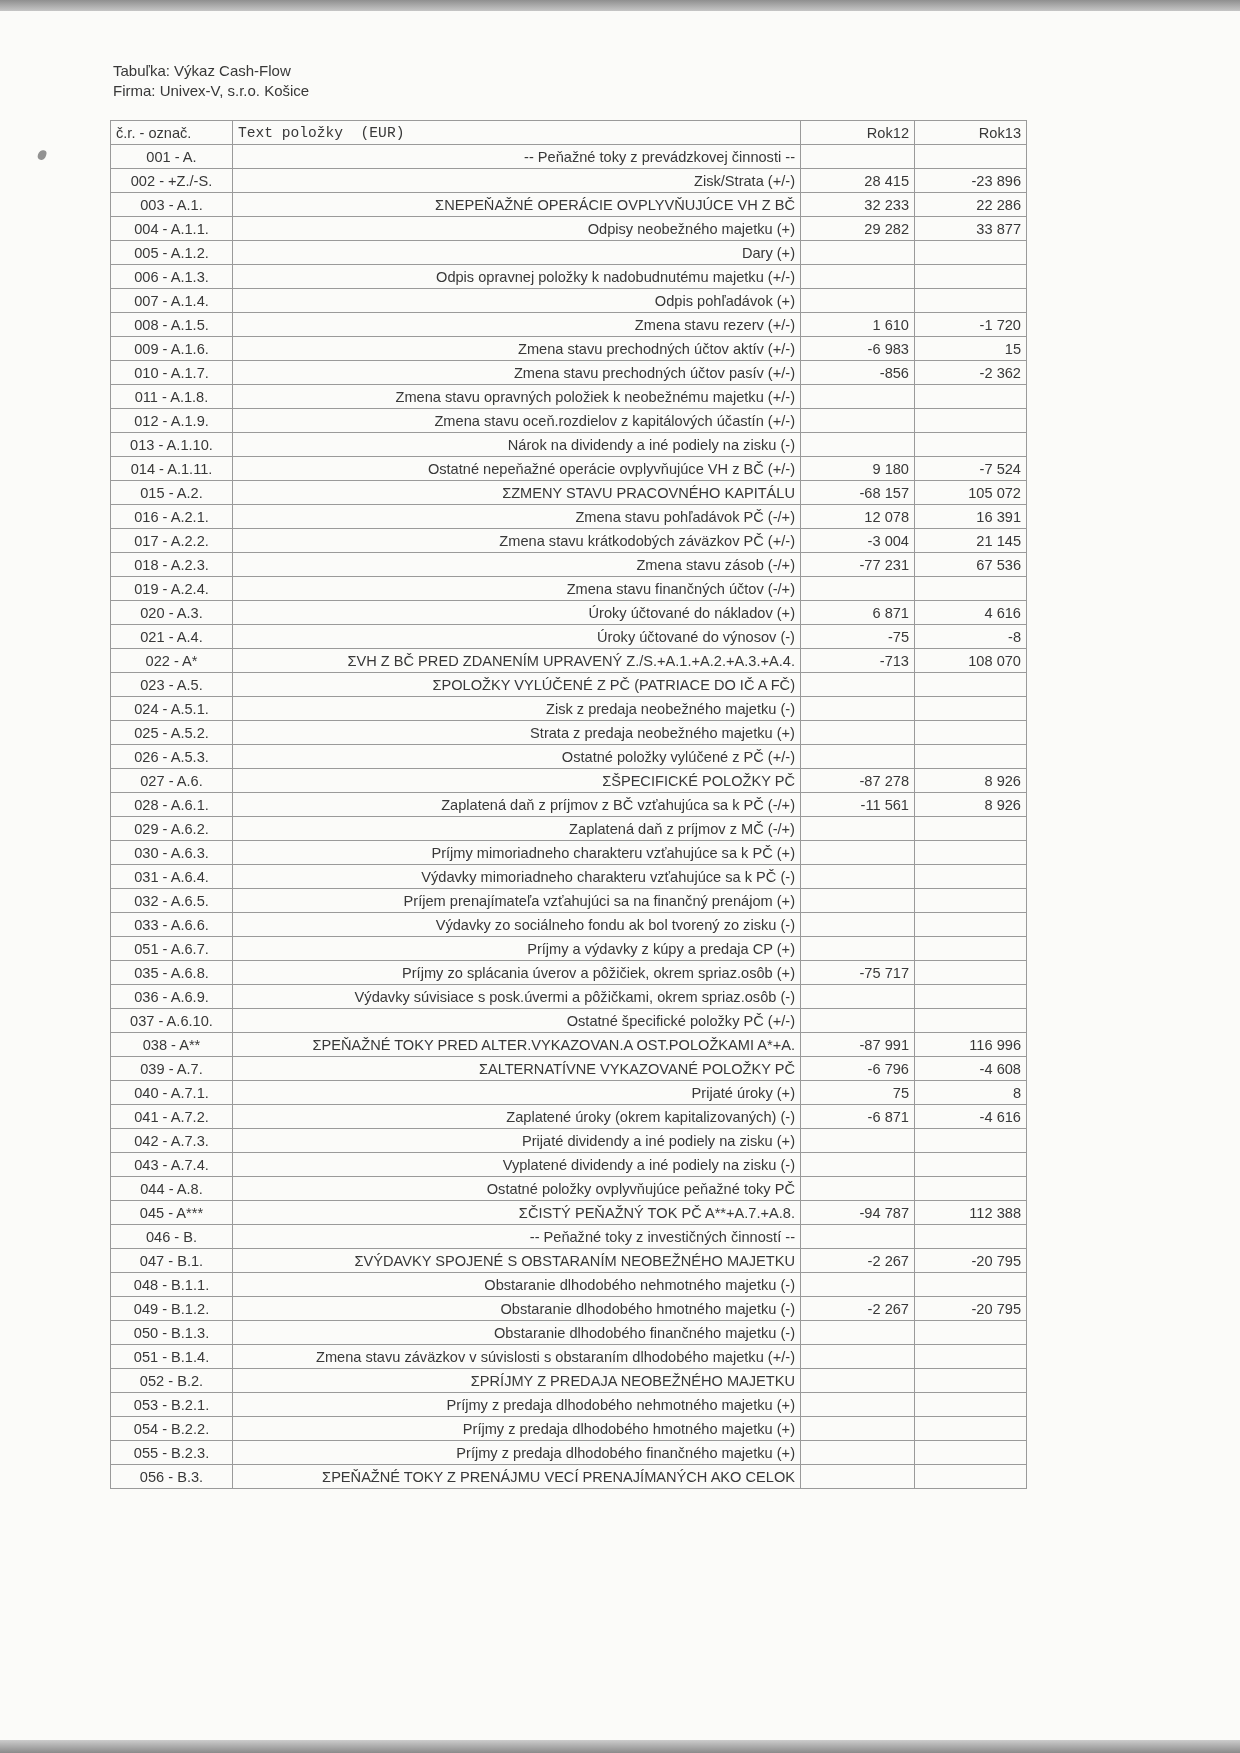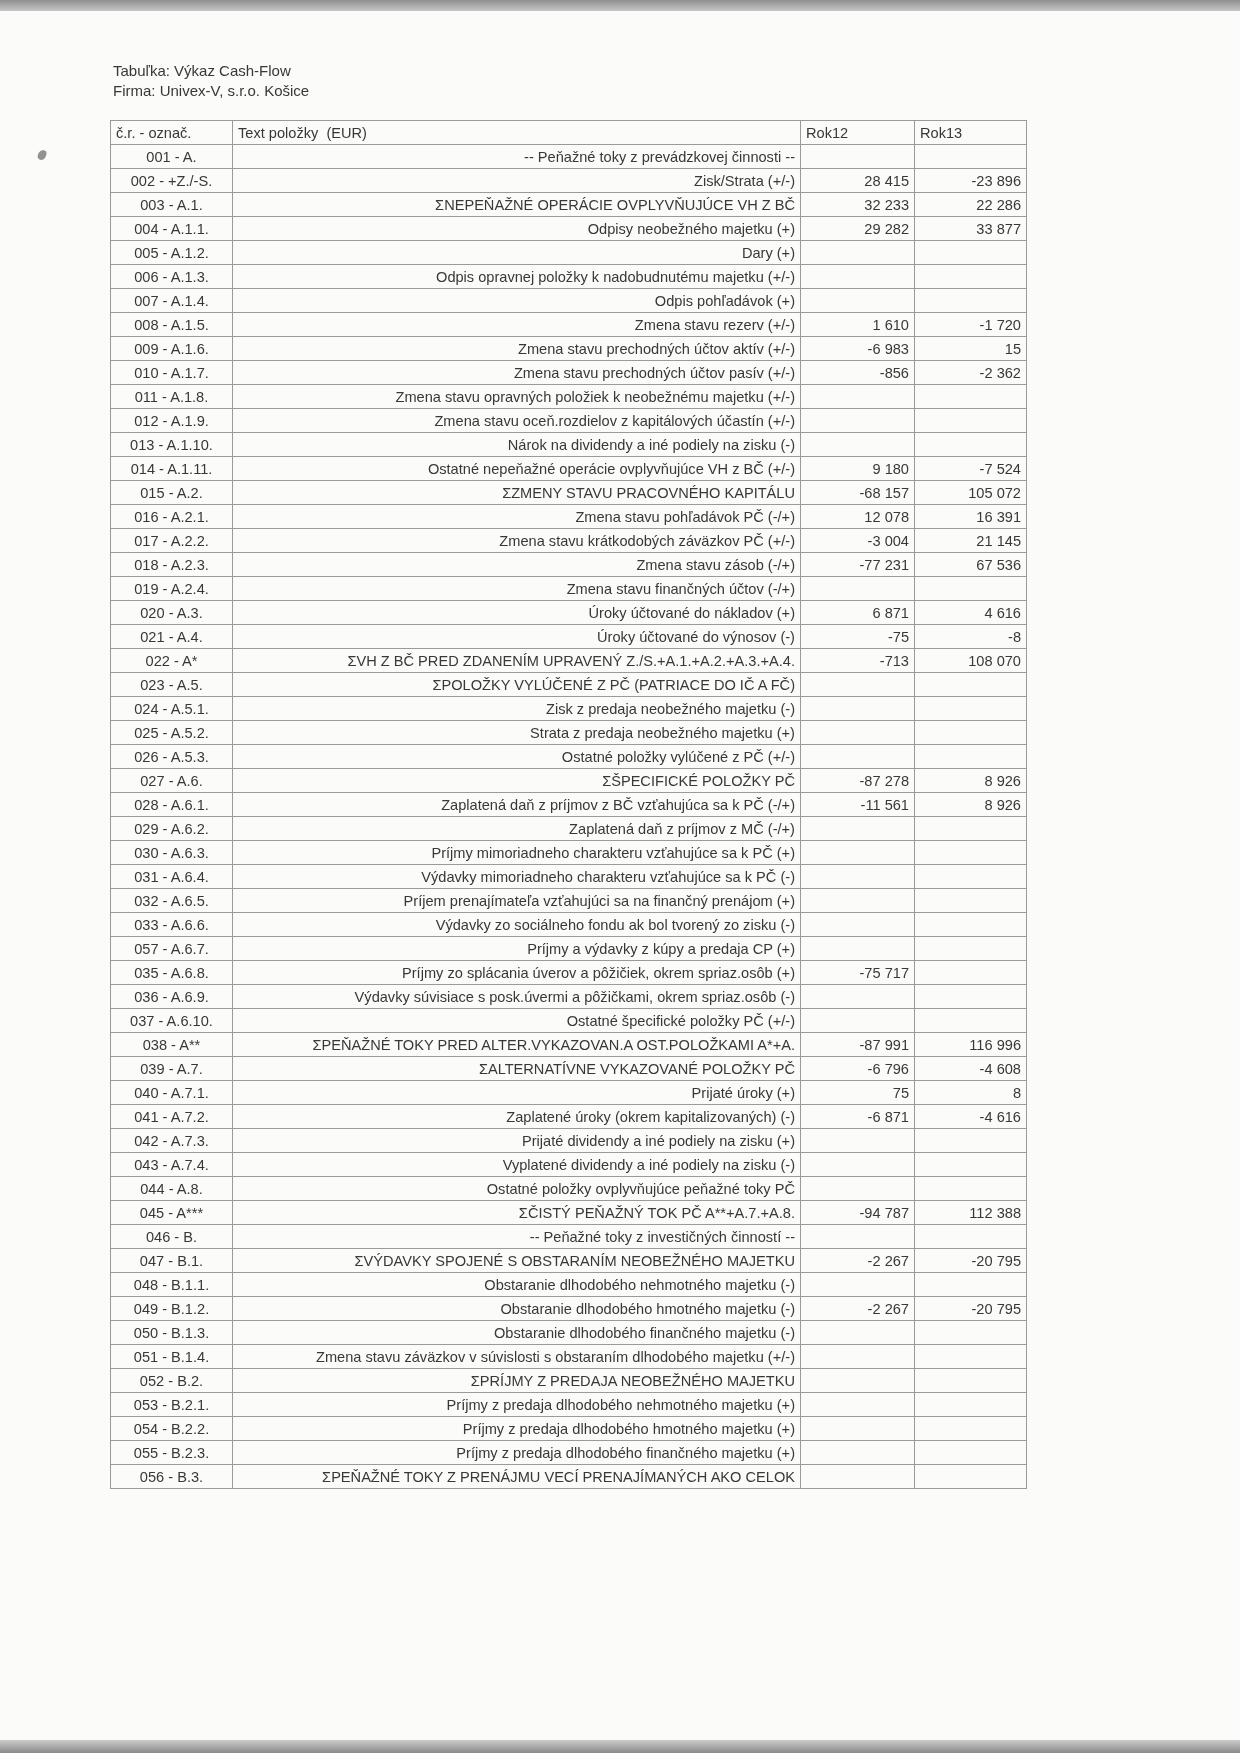--- a/index.html
+++ b/index.html
@@ -57,23 +57,23 @@
     padding: 0 5px;
     white-space: nowrap;
     overflow: hidden;
     vertical-align: middle;
   }
   table.cashflow th {
     font-weight: normal;
     text-align: left;
     margin-left: 45px;
   }
-  table.cashflow th.col-text { white-space: pre; }
+  table.cashflow th.col-text { white-space: pre; font-family: Liberation Mono, monospace; }
   table.cashflow th.col-y1,
-  table.cashflow th.col-y2 { text-align: left; }
+  table.cashflow th.col-y2 { text-align: right; }
   td.col-id { text-align: center; }
   td.col-text { text-align: right; }
   td.col-val { text-align: right; }
   .sigma {
     display: inline-block;
     width: 26px;
   }
 </style>
 </head>
 <body>
@@ -295,21 +295,21 @@
         <td class="col-val"></td>
         <td class="col-val"></td>
       </tr>
       <tr>
         <td class="col-id">033 - A.6.6.</td>
         <td class="col-text">Výdavky zo sociálneho fondu ak bol tvorený zo zisku (-)</td>
         <td class="col-val"></td>
         <td class="col-val"></td>
       </tr>
       <tr>
-        <td class="col-id">057 - A.6.7.</td>
+        <td class="col-id">051 - A.6.7.</td>
         <td class="col-text">Príjmy a výdavky z kúpy a predaja CP (+)</td>
         <td class="col-val"></td>
         <td class="col-val"></td>
       </tr>
       <tr>
         <td class="col-id">035 - A.6.8.</td>
         <td class="col-text">Príjmy zo splácania úverov a pôžičiek, okrem spriaz.osôb (+)</td>
         <td class="col-val">-75 717</td>
         <td class="col-val"></td>
       </tr>

